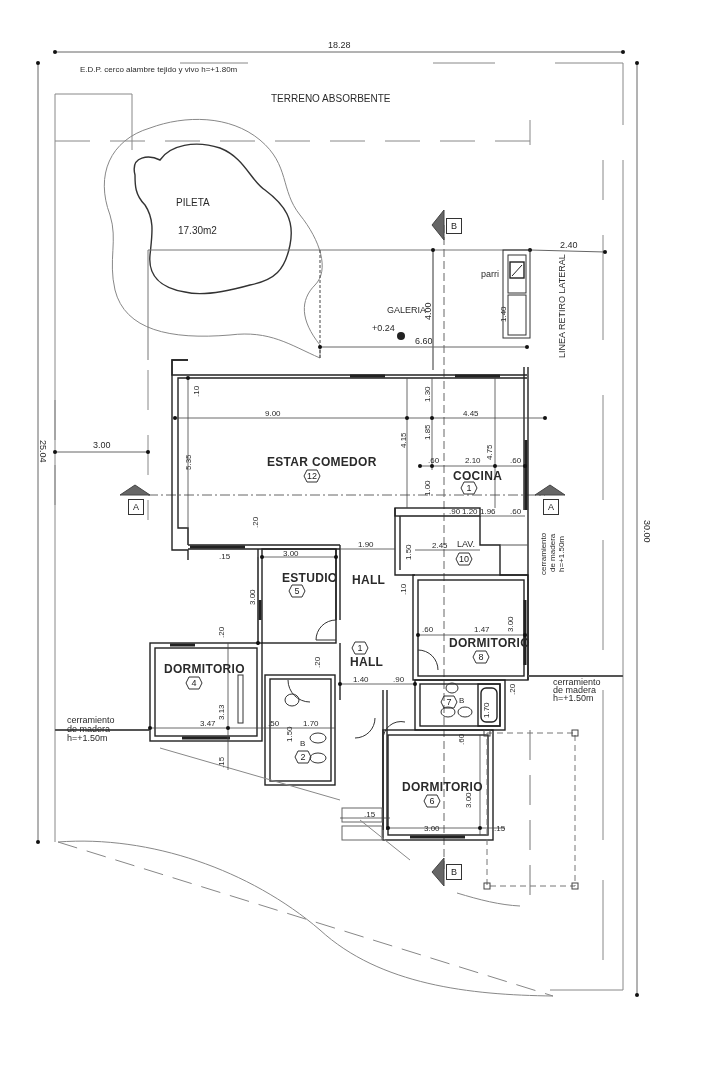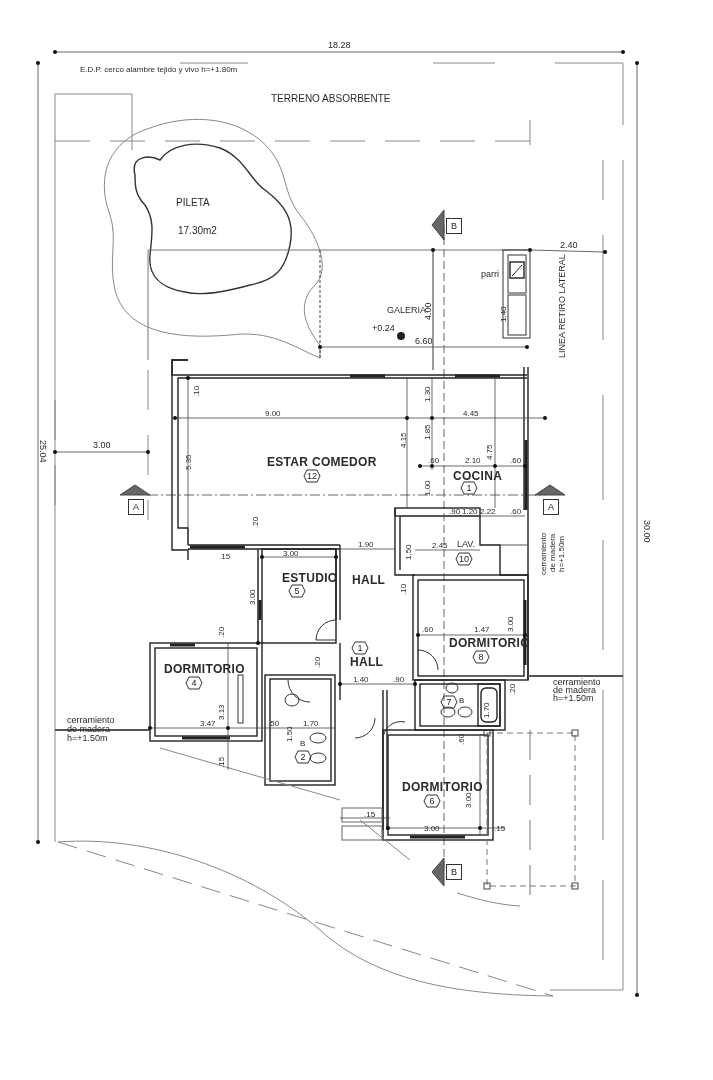--- a/index.html
+++ b/index.html
@@ -353,21 +353,21 @@
 <div class="lbl s8 rot-ccw" style="left:486px;top:460px;">4.75</div>
 <div class="lbl s8 rot-ccw" style="left:424px;top:402px;">1.30</div>
 <div class="lbl s8 rot-ccw" style="left:424px;top:440px;">1.85</div>
 <div class="lbl s8 rot-ccw" style="left:400px;top:448px;">4.15</div>
 <div class="lbl s8" style="left:428px;top:457px;">.60</div>
 <div class="lbl s8" style="left:465px;top:457px;">2.10</div>
 <div class="lbl s8" style="left:510px;top:457px;">.60</div>
 <div class="lbl s8 rot-ccw" style="left:424px;top:496px;">1.00</div>
 <div class="lbl s8" style="left:414px;top:508px;margin-left:48px;">1.20</div>
 <div class="lbl s8" style="left:449px;top:508px;">.90</div>
-<div class="lbl s8" style="left:480px;top:508px;">2.22</div>
+<div class="lbl s8" style="left:480px;top:508px;">1.96</div>
 <div class="lbl s8" style="left:510px;top:508px;">.60</div>
 <div class="lbl s8" style="left:432px;top:542px;">2.45</div>
 <div class="lbl s8 rot-ccw" style="left:405px;top:560px;">1.50</div>
 <div class="lbl s8" style="left:358px;top:541px;">1.90</div>
 <div class="lbl s8" style="left:219px;top:553px;">.15</div>
 <div class="lbl s8" style="left:283px;top:550px;">3.00</div>
 <div class="lbl s8 rot-ccw" style="left:249px;top:605px;">3.00</div>
 <div class="lbl s8 rot-ccw" style="left:218px;top:638px;">.20</div>
 <div class="lbl s8 rot-ccw" style="left:400px;top:595px;">.10</div>
 <div class="lbl s8" style="left:422px;top:626px;">.60</div>

